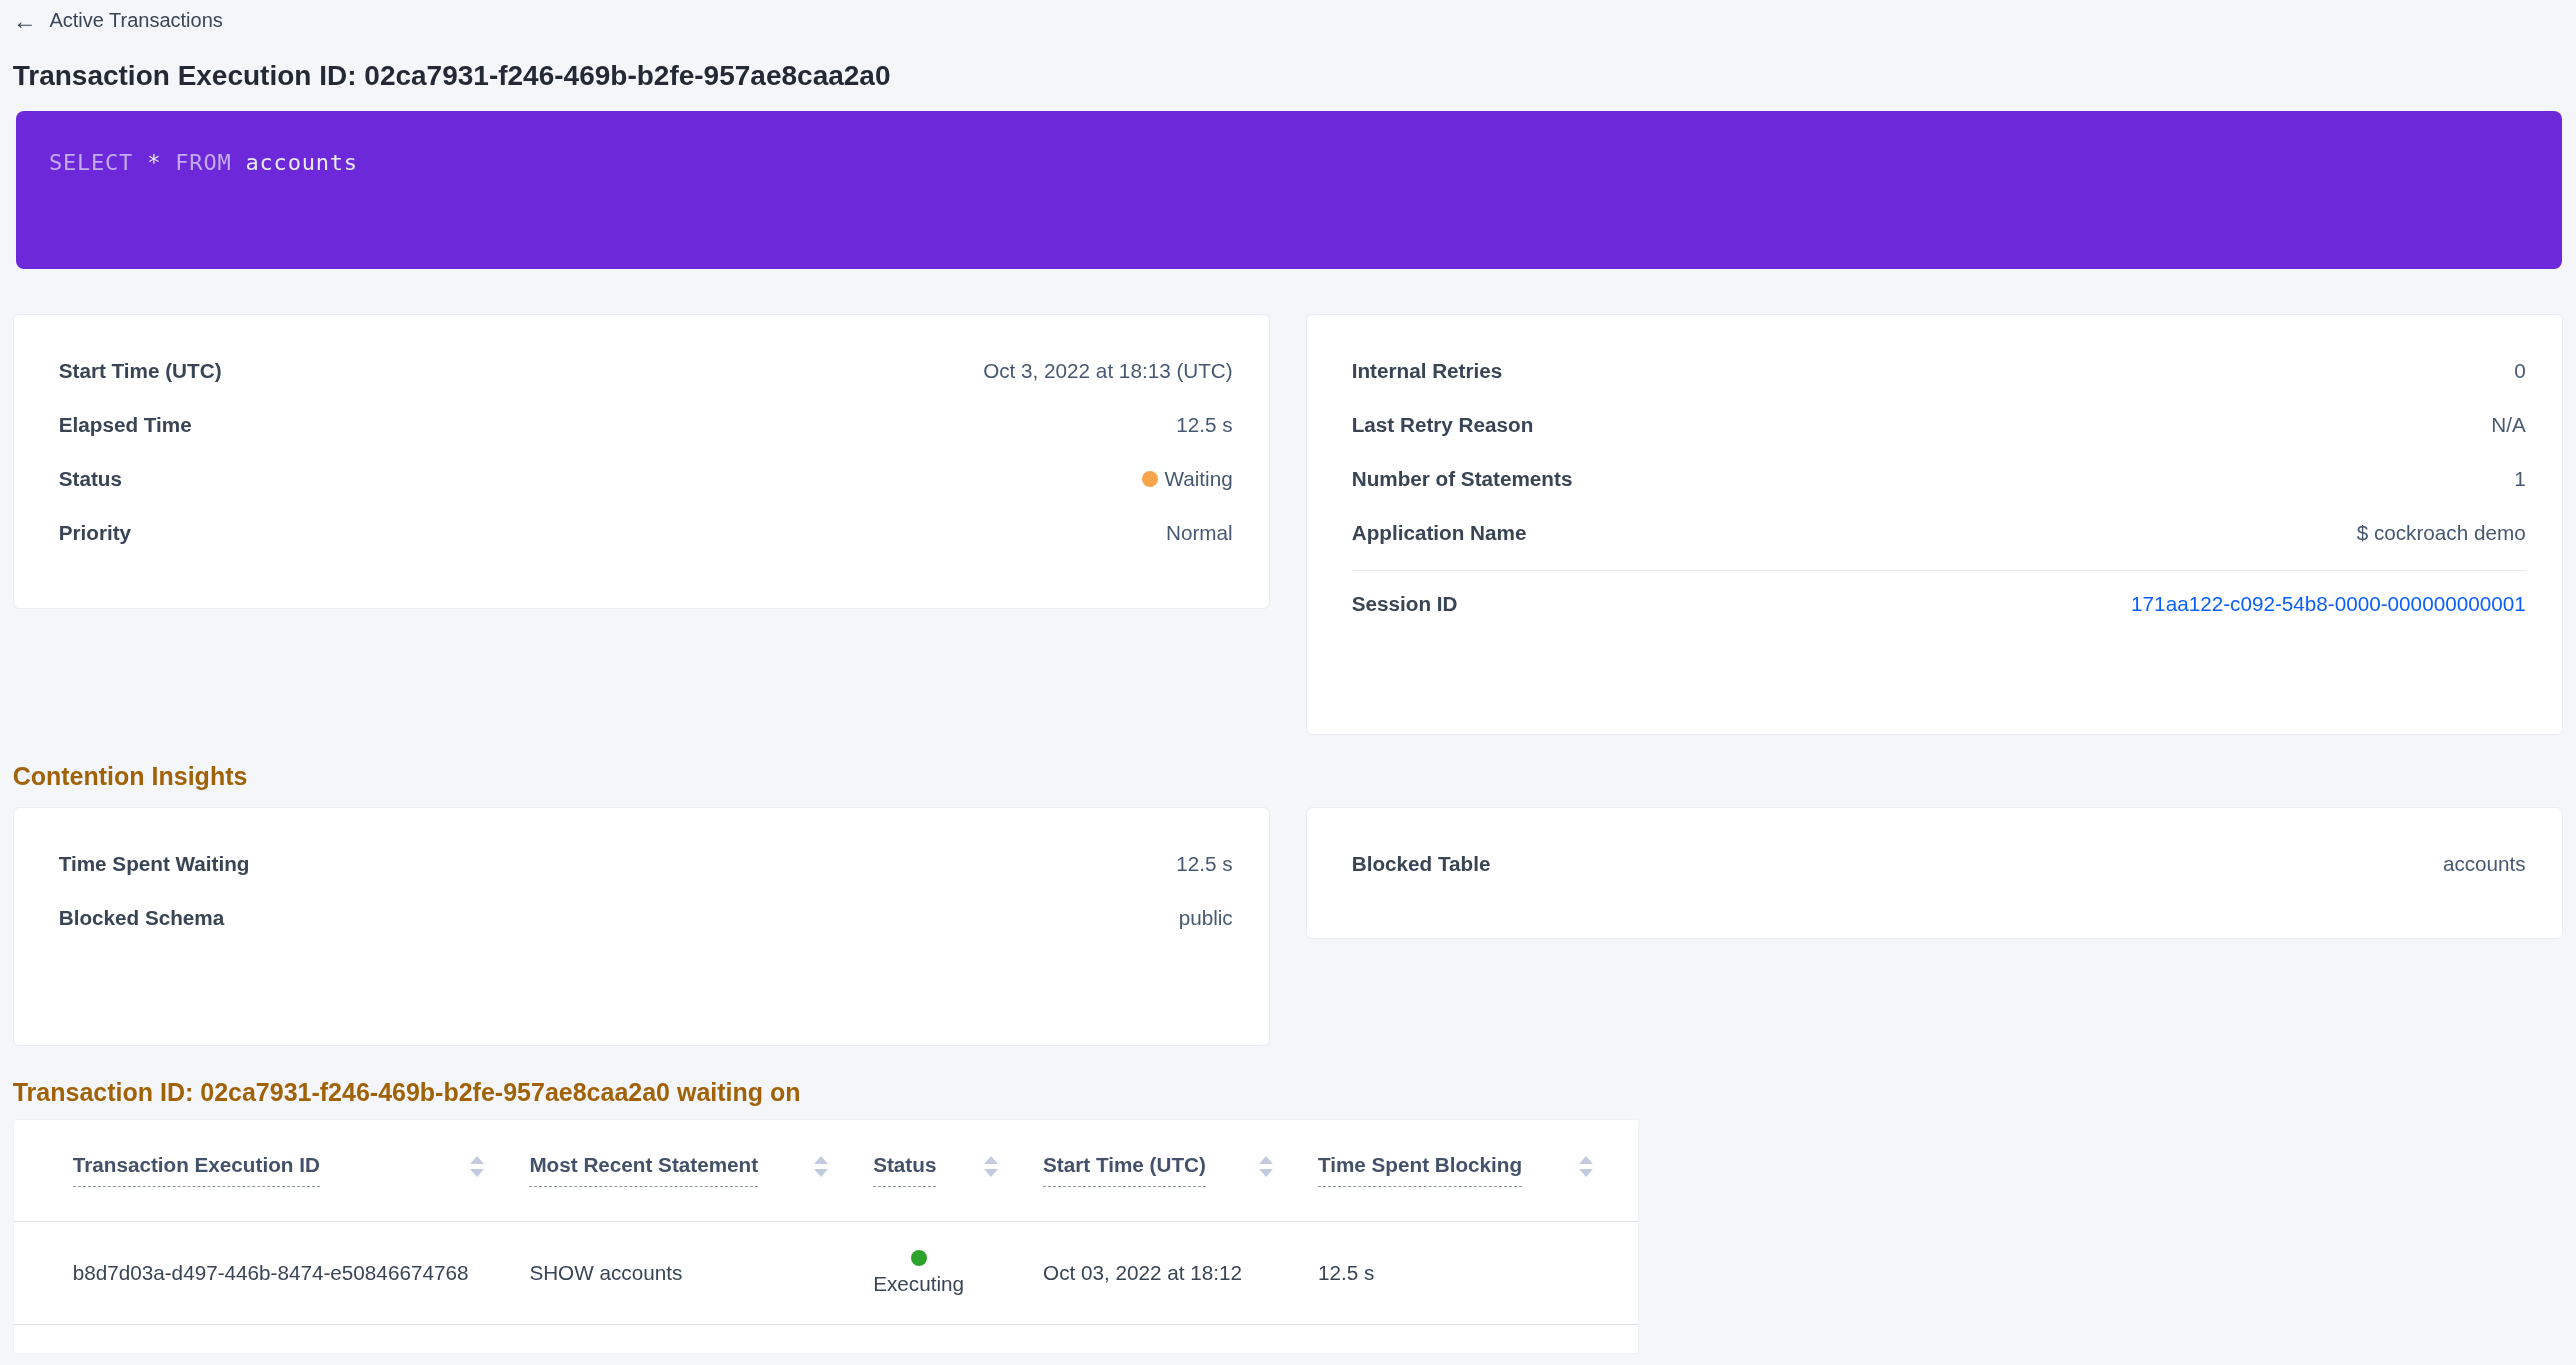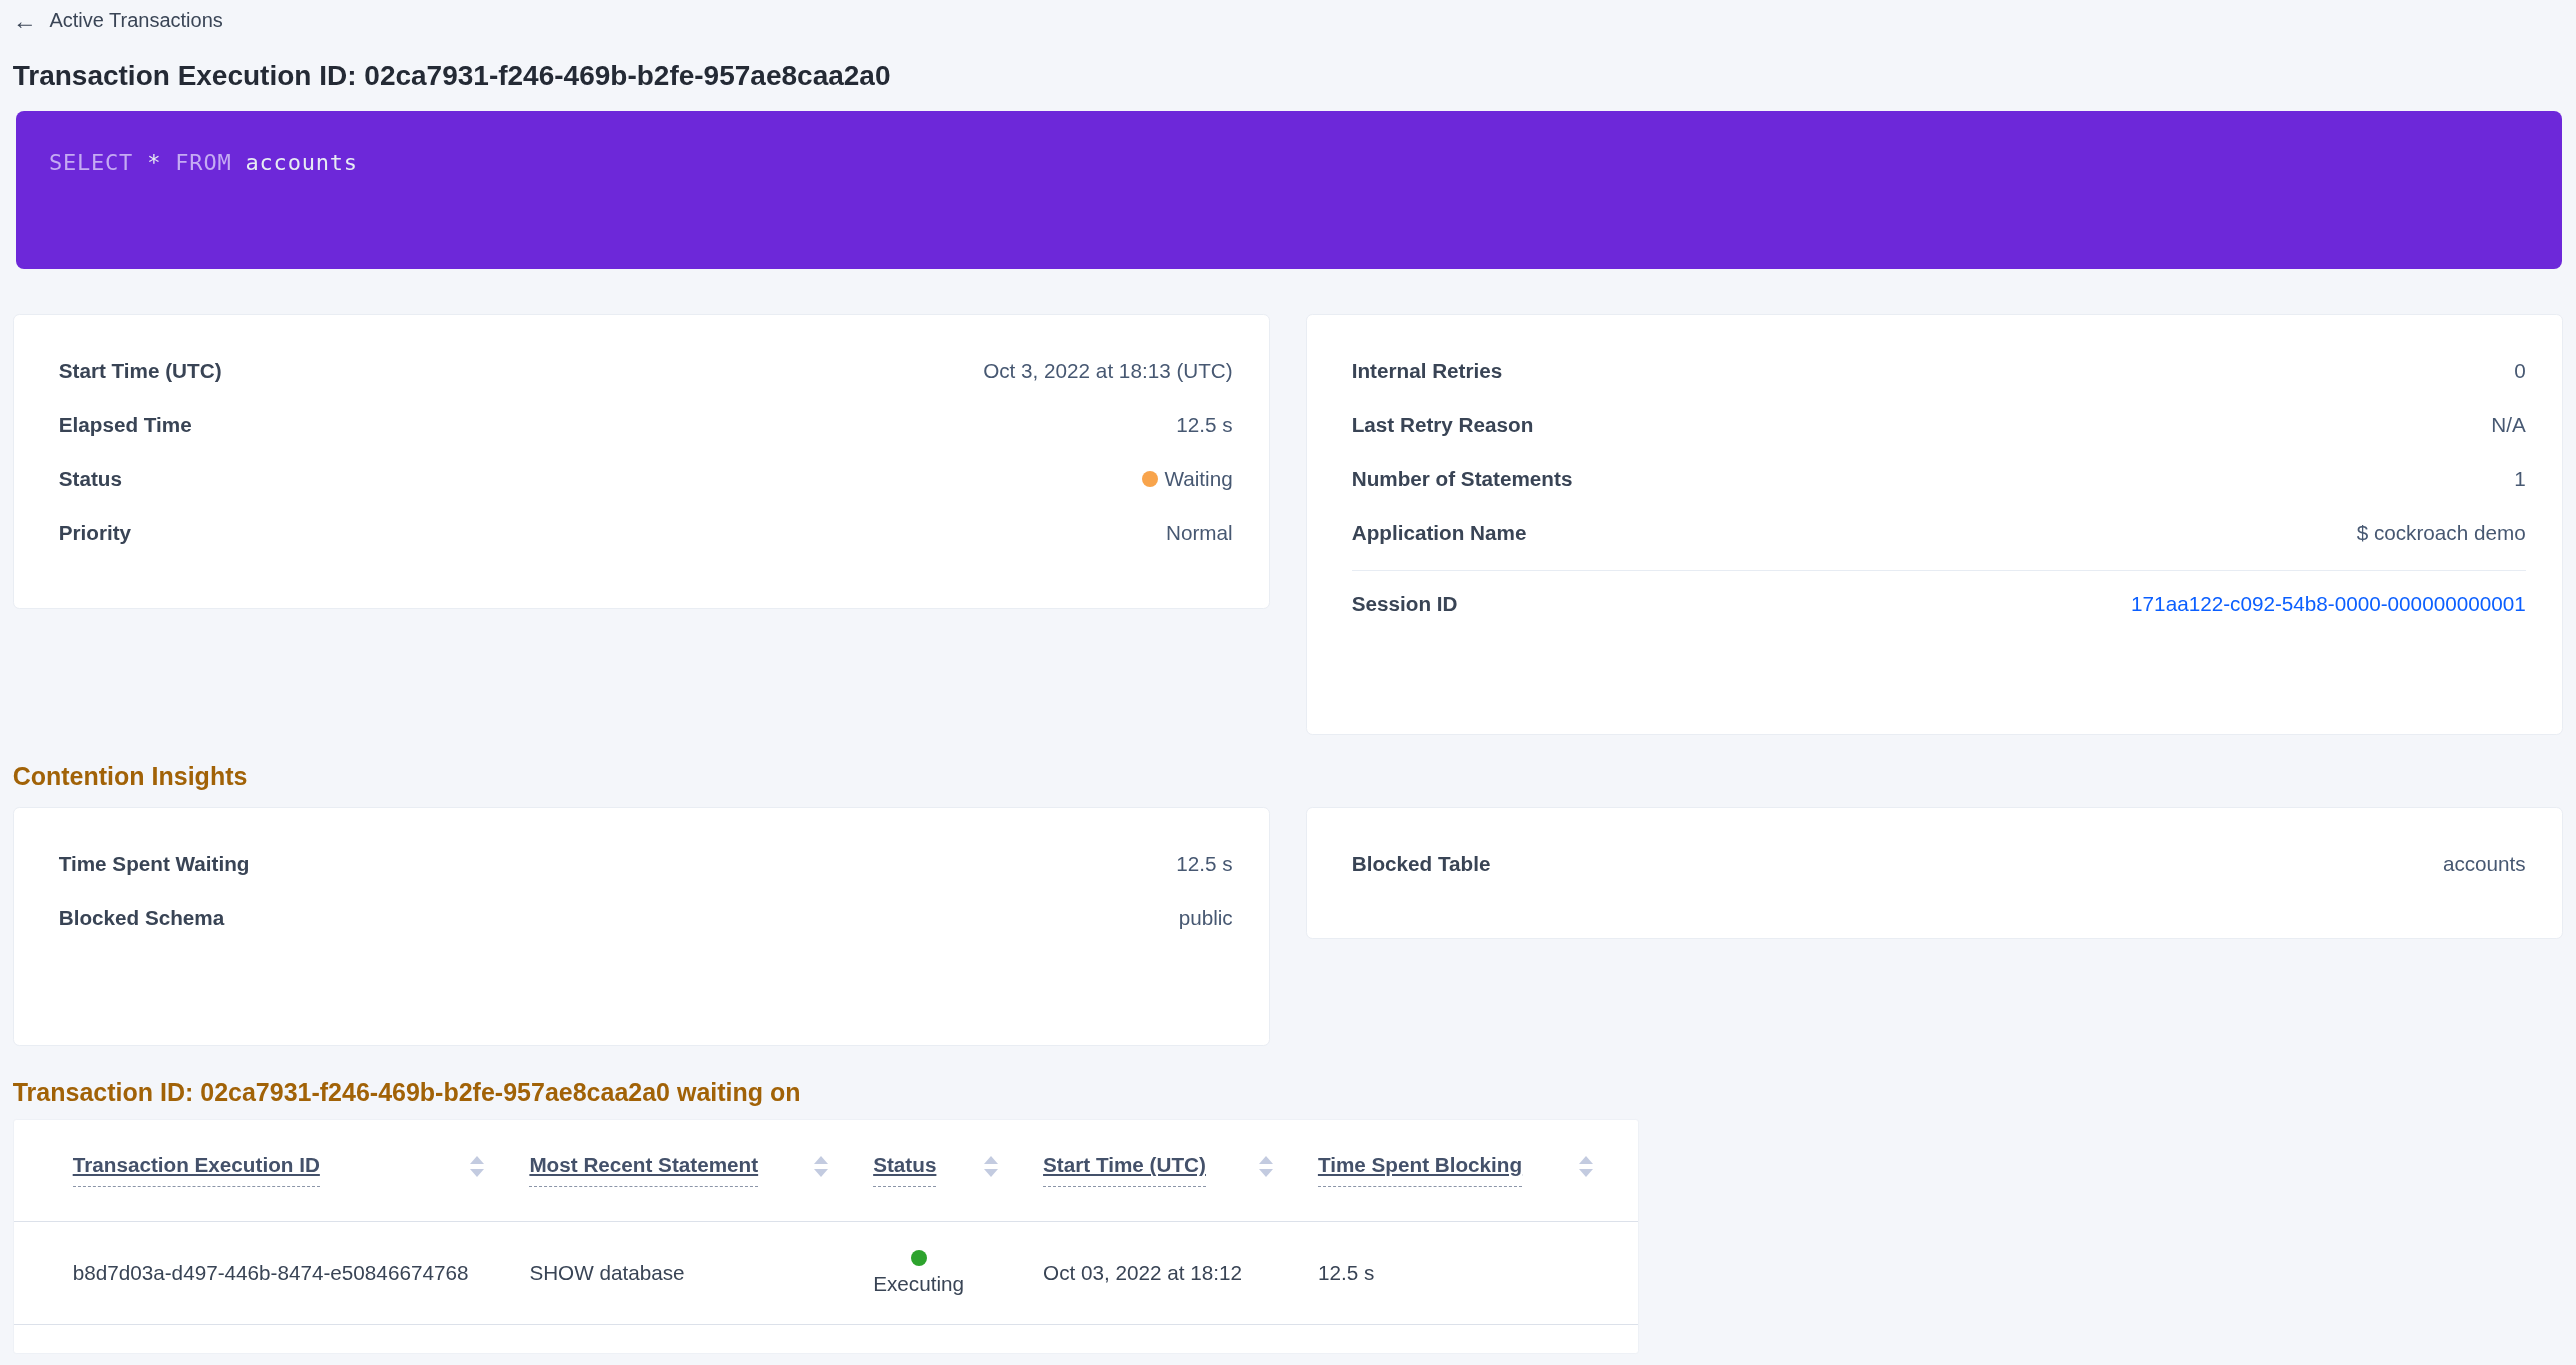--- a/index.html
+++ b/index.html
@@ -57,21 +57,21 @@
   .thead { display:flex; height:102px; align-items:center; border-bottom:0.8px solid #dce1ea; }
   .trow  { display:flex; height:103px; align-items:center; border-bottom:0.8px solid #dce1ea;
            font-size:20.7px; color:#394455; }
   .tc { display:flex; align-items:center; justify-content:space-between; padding-right:45px; }
   .tc-1 { width:516px; padding-left:59px; }
   .tc-2 { width:344px; }
   .tc-3 { width:170px; }
   .tc-4 { width:275px; }
   .tc-5 { width:320px; }
   .th-label { font-size:20.7px; font-weight:700; color:#44516a;
-              border-bottom:1.6px dashed #8b95a8; padding-bottom:8.8px; white-space:nowrap;text-decoration:underline; }
+              border-bottom:1.6px dashed #8b95a8; padding-bottom:8.8px; white-space:nowrap; }
   .sort-icon { display:flex; flex-direction:column; gap:4.8px; margin-top:-8px; cursor:pointer; }
   .tri-up   { width:0; height:0; border-left:7.2px solid transparent; border-right:7.2px solid transparent;
               border-bottom:8.8px solid #c3cbe0; }
   .tri-down { width:0; height:0; border-left:7.2px solid transparent; border-right:7.2px solid transparent;
               border-top:8.8px solid #c3cbe0; }
   .cell-status { display:flex; align-items:center; gap:6px;flex-direction:column; }
 </style>
 </head>
 <body>
 
@@ -201,21 +201,21 @@
         <span class="th-label">Time Spent Blocking</span>
         <span class="sort-icon">
             <span class="tri-up"></span>
             <span class="tri-down"></span>
           </span>
       </div>
     </div>
 
     <div class="trow">
       <div class="tc tc-1">b8d7d03a-d497-446b-8474-e50846674768</div>
-      <div class="tc tc-2">SHOW database</div>
+      <div class="tc tc-2">SHOW accounts</div>
       <div class="tc tc-3">
         <span class="cell-status">
           <span class="dot dot-executing"></span>
           <span>Executing</span>
         </span>
       </div>
       <div class="tc tc-4">Oct 03, 2022 at 18:12</div>
       <div class="tc tc-5">12.5 s</div>
     </div>
   </div>

